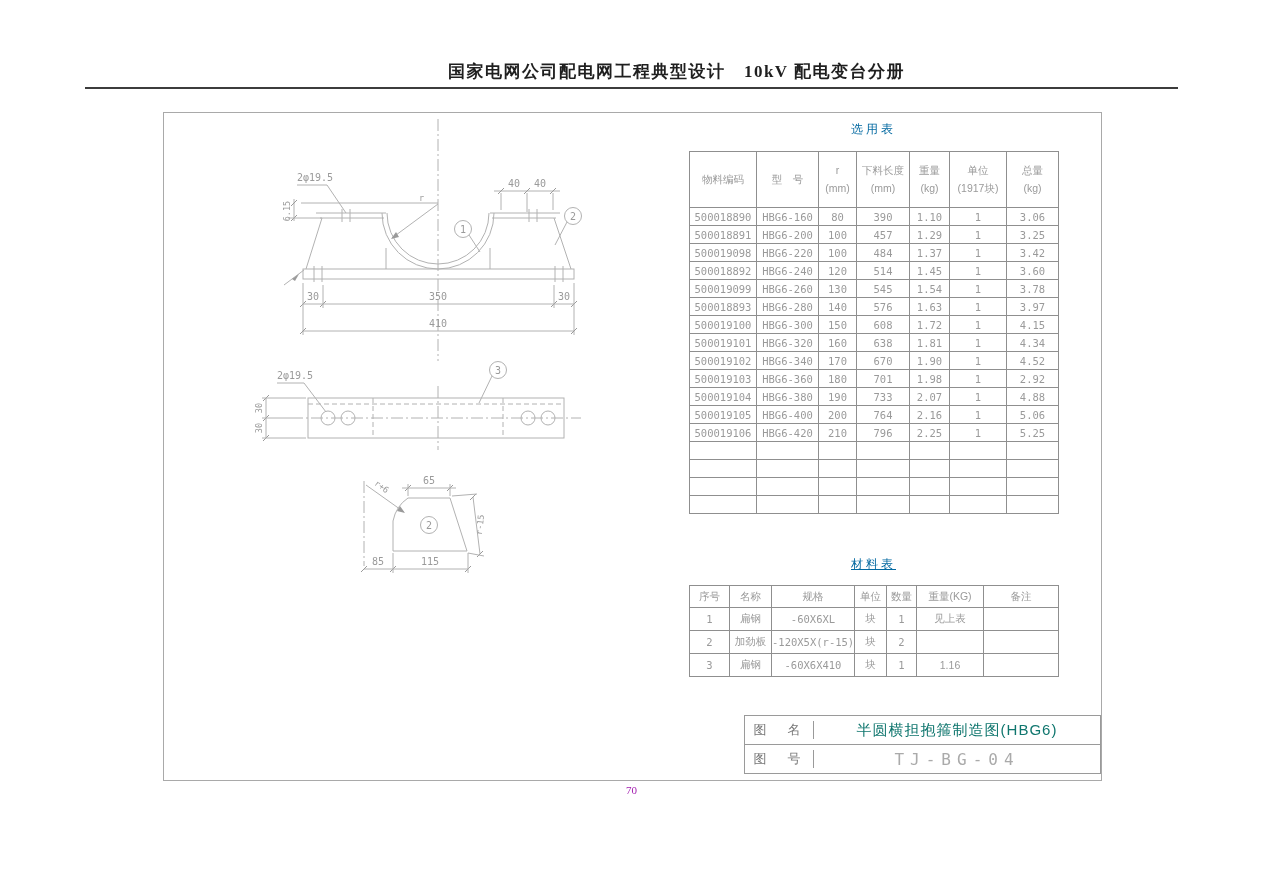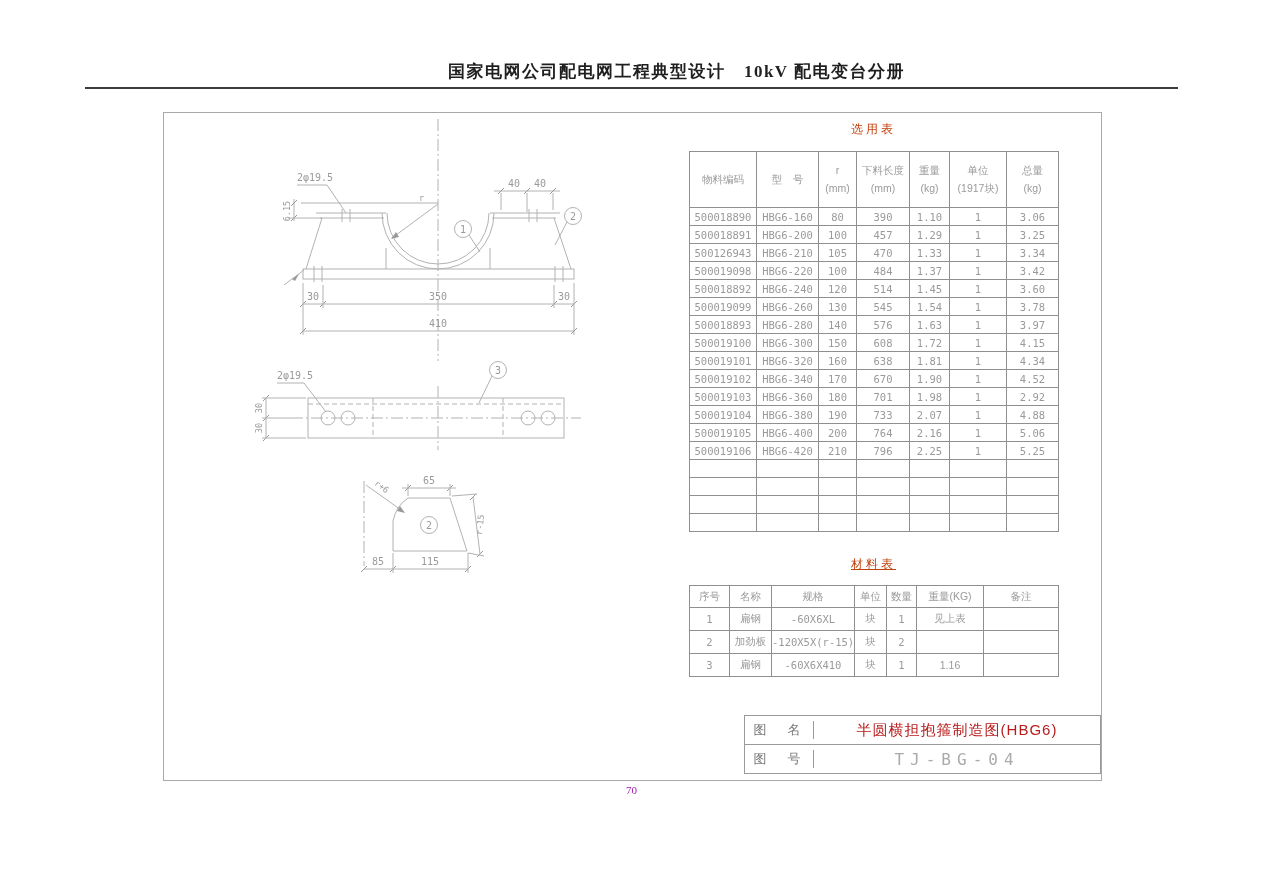--- a/index.html
+++ b/index.html
@@ -11,21 +11,21 @@
     position:absolute; top:60px; left:16px; width:100%; text-align:center;
     font-family:"Liberation Serif", serif; font-size:17px; font-weight:600;
     color:#1f1f1f; letter-spacing:1.5px;margin-left:29px;
   }
   .doc-header-rule { position:absolute; top:87px; left:85px; width:1093px; height:2px; background:#3c3c3c; }
   .frame { position:absolute; left:163px; top:112px; width:937px; height:667px; border:1px solid #a9a9a9; }
   .drawing-svg { position:absolute; left:0; top:0; }
 
   .tbl-title {
     position:absolute; left:525px; width:369px; text-align:center;
-    font-size:12px; color:#c2410c; letter-spacing:3px;
+    font-size:12px; color:#0369a1; letter-spacing:3px;
   }
   .sel-title { top:8px; }
   .mat-title { top:443px;text-decoration:underline; }
 
   table { border-collapse:collapse; table-layout:fixed; }
   .sel-table { position:absolute; left:525px; top:38px; width:369px; }
   .mat-table { position:absolute; left:525px; top:472px; width:369px; }
   th, td {
     border:1px solid #8f8f8f; font-weight:normal; color:#9a9a9a;
     font-size:10.5px; text-align:center; padding:0; overflow:hidden; white-space:nowrap;
@@ -39,21 +39,21 @@
   .title-block { position:absolute; left:580px; top:602px; width:355px; border:1px solid #9a9a9a; }
   .tb-row { display:flex; height:28px;align-items:center; }
   .tb-row + .tb-row { border-top:1px solid #9a9a9a; }
   .tb-label {
     width:68px; border-right:1px solid #9a9a9a; color:#777;
     display:flex; align-items:center; justify-content:center;
     font-size:13px; letter-spacing:4px;
   }
   .tb-value {
     flex:1; display:flex; align-items:center; justify-content:center;
-    color:#b91c1c; font-size:15px; letter-spacing:1px;
+    color:#0f766e; font-size:15px; letter-spacing:1px;
   }
   .tb-value.num { font-family:"DejaVu Sans Mono", monospace; font-size:16px; letter-spacing:6px; color:#aaaaaa; }
 
   .page-number {
     position:absolute; top:784px; left:0; width:100%; text-align:center;
     font-family:"Liberation Serif", serif; font-size:11px; color:#a21caf;
   }
 
   
   .ln   { stroke:#b2b2b2; stroke-width:1; fill:none; }
@@ -319,29 +319,20 @@
         <tr>
           <td>500018891</td>
           <td>HBG6-200</td>
           <td>100</td>
           <td>457</td>
           <td>1.29</td>
           <td>1</td>
           <td>3.25</td>
         </tr>
         <tr>
-          <td>500126943</td>
-          <td>HBG6-210</td>
-          <td>105</td>
-          <td>470</td>
-          <td>1.33</td>
-          <td>1</td>
-          <td>3.34</td>
-        </tr>
-        <tr>
           <td>500019098</td>
           <td>HBG6-220</td>
           <td>100</td>
           <td>484</td>
           <td>1.37</td>
           <td>1</td>
           <td>3.42</td>
         </tr>
         <tr>
           <td>500018892</td>

